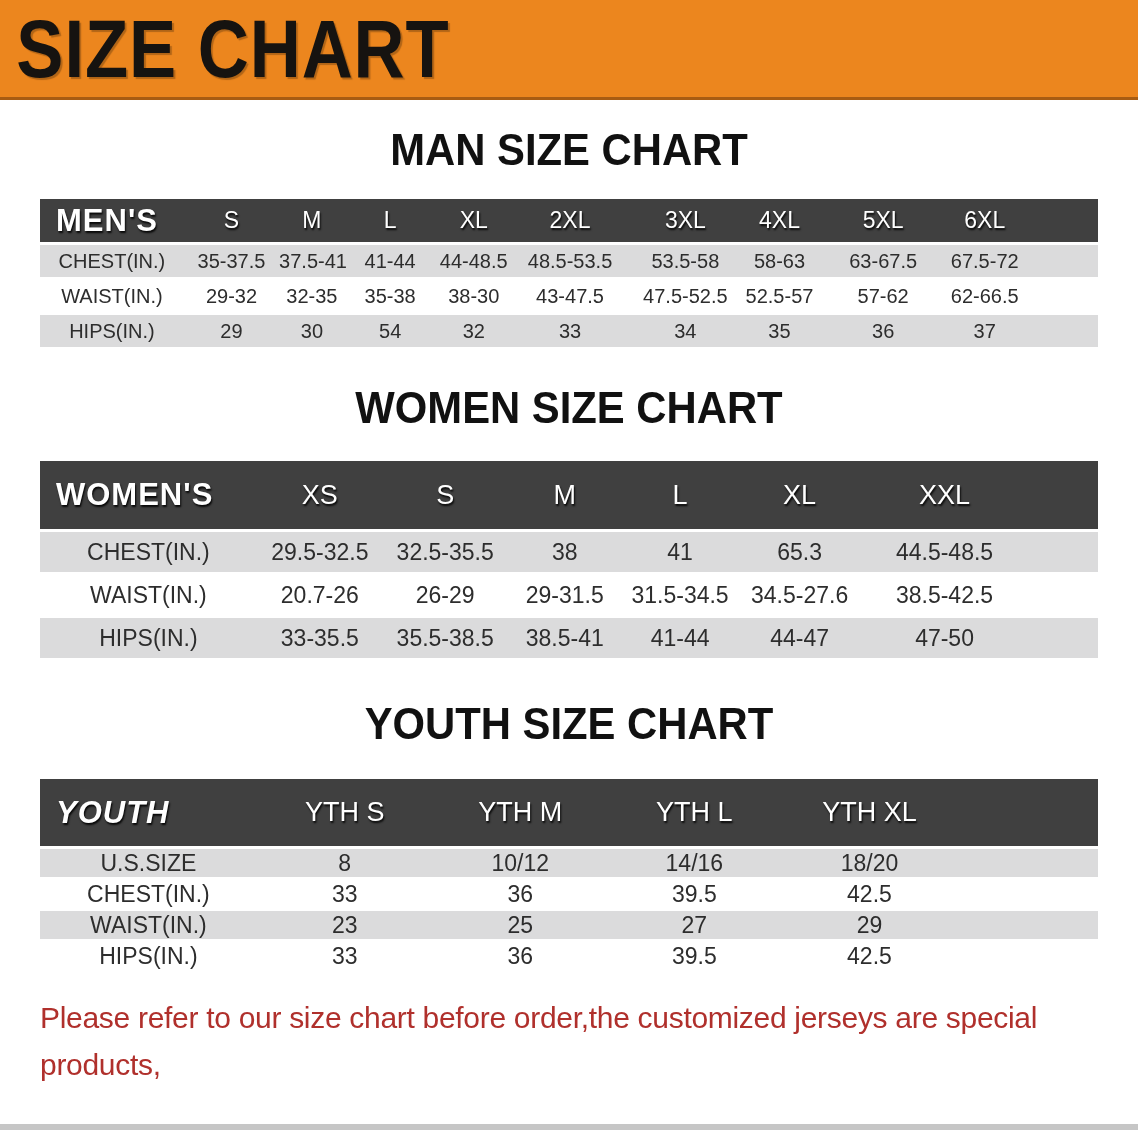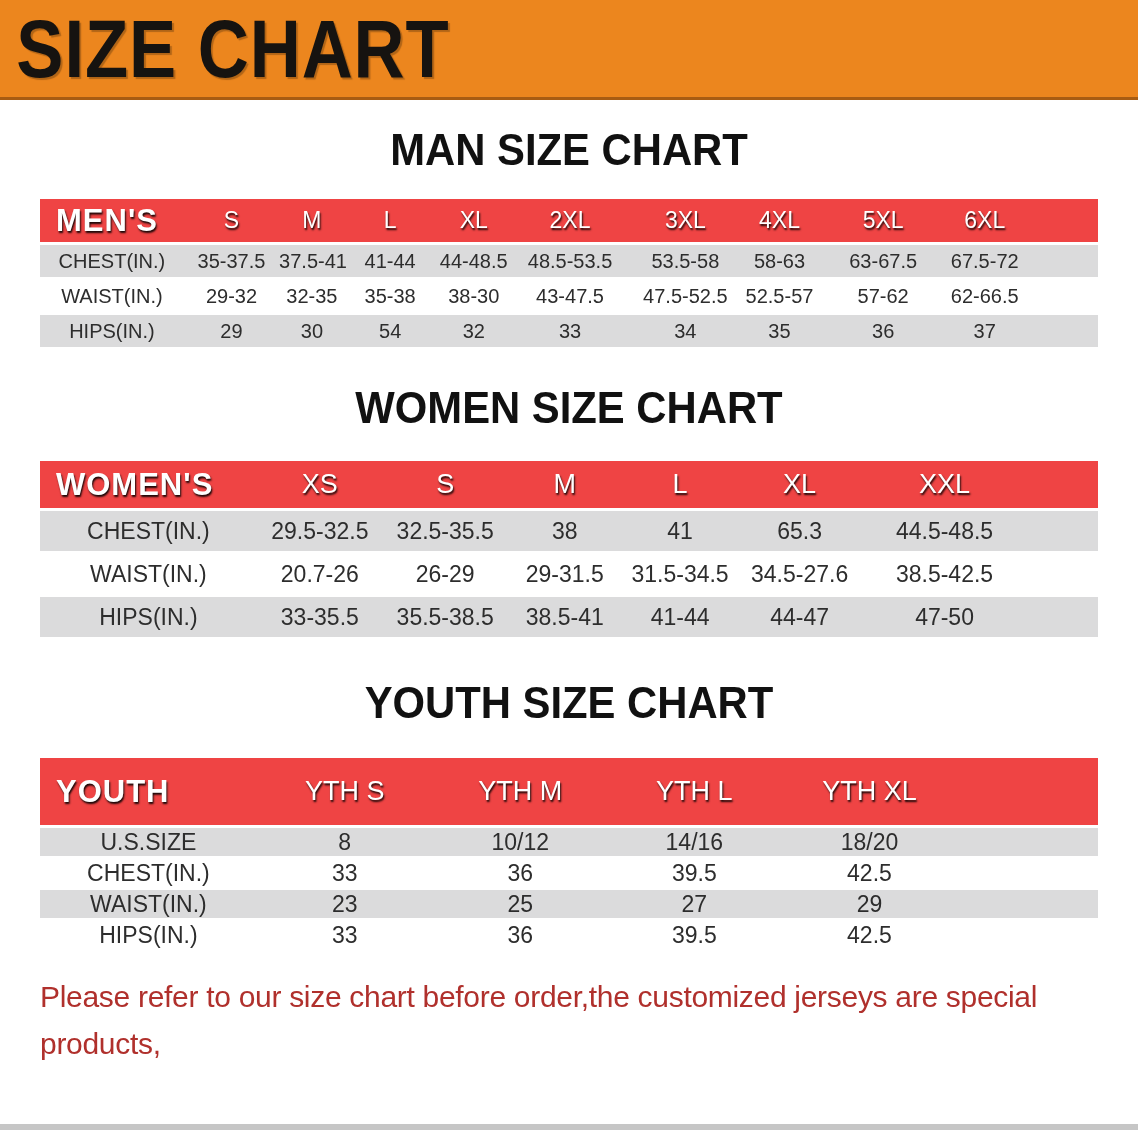--- a/index.html
+++ b/index.html
@@ -44,21 +44,21 @@
 
   
   .table-wrap { margin: 0 40px; }
   table {
     width: 100%;
     border-collapse: separate;
     border-spacing: 0 3px;
     table-layout: fixed;
   }
   thead th {
-    background: #ef4444;
+    background: #404040;
     color: #ffffff;
     font-weight: normal;
     text-align: center;
     white-space: nowrap;
     text-shadow: 1px 2px 2px rgba(0,0,0,0.9);
   }
   thead th.lbl {
     text-align: left;
     padding-left: 16px;
     font-weight: bold;
@@ -69,26 +69,26 @@
     color: #2d2d2d;
     white-space: nowrap;
     background: #ffffff;
   }
   tbody tr:nth-child(odd) td { background: #dbdbdc; }
 
   .t-men   thead th      { height: 43px; font-size: 23px; }
   .t-men   thead th.lbl  { font-size: 31px; }
   .t-men   tbody td      { height: 32px; font-size: 20px; }
 
-  .t-women thead th      { height: 47px; font-size: 27px; }
+  .t-women thead th      { height: 68px; font-size: 27px; }
   .t-women thead th.lbl  { font-size: 31px; }
   .t-women tbody td      { height: 40px; font-size: 23px; }
 
   .t-youth thead th      { height: 67px; font-size: 27px; }
-  .t-youth thead th.lbl  { font-size: 31px; }
+  .t-youth thead th.lbl  { font-size: 31px; font-style: italic; }
   .t-youth tbody td      { height: 28px; font-size: 23px; }
 
   
   .footer-note {
     margin: 22px 40px 0 40px;
     color: #b0302c;
     font-size: 30px;
     line-height: 1.55;
     letter-spacing: -0.3px;
   }

